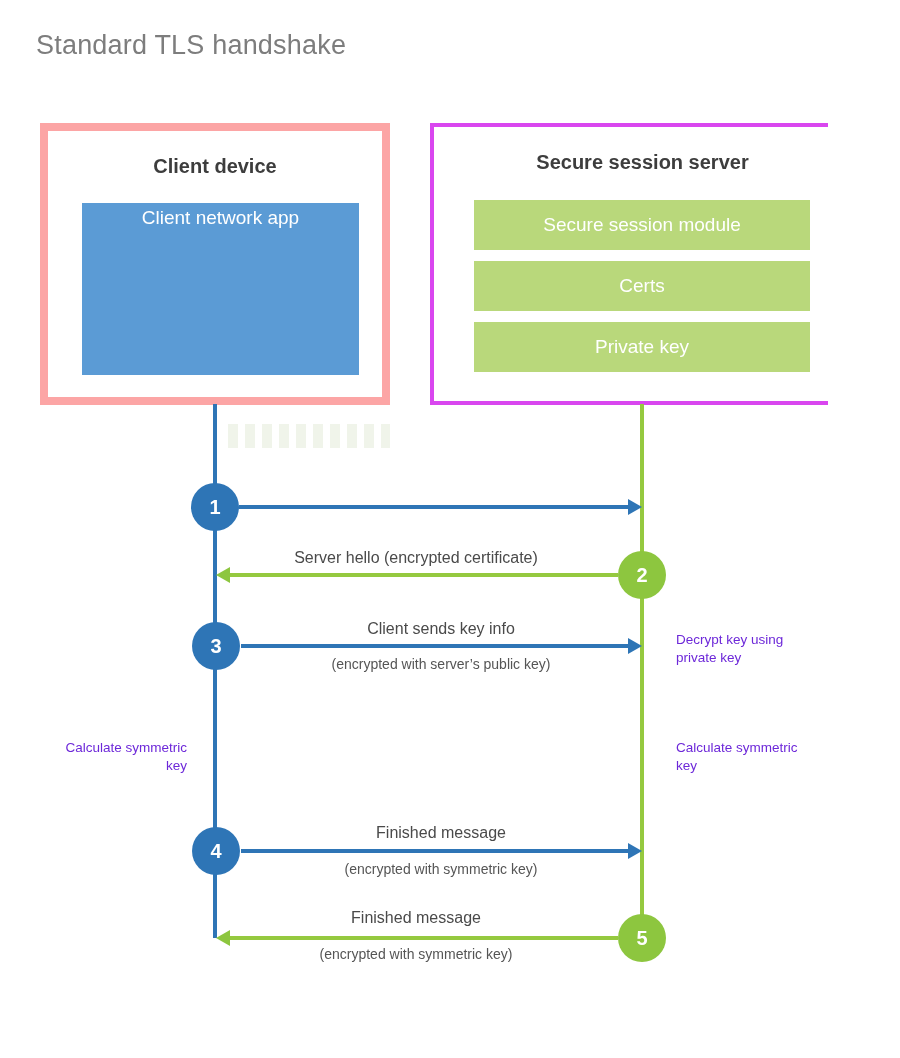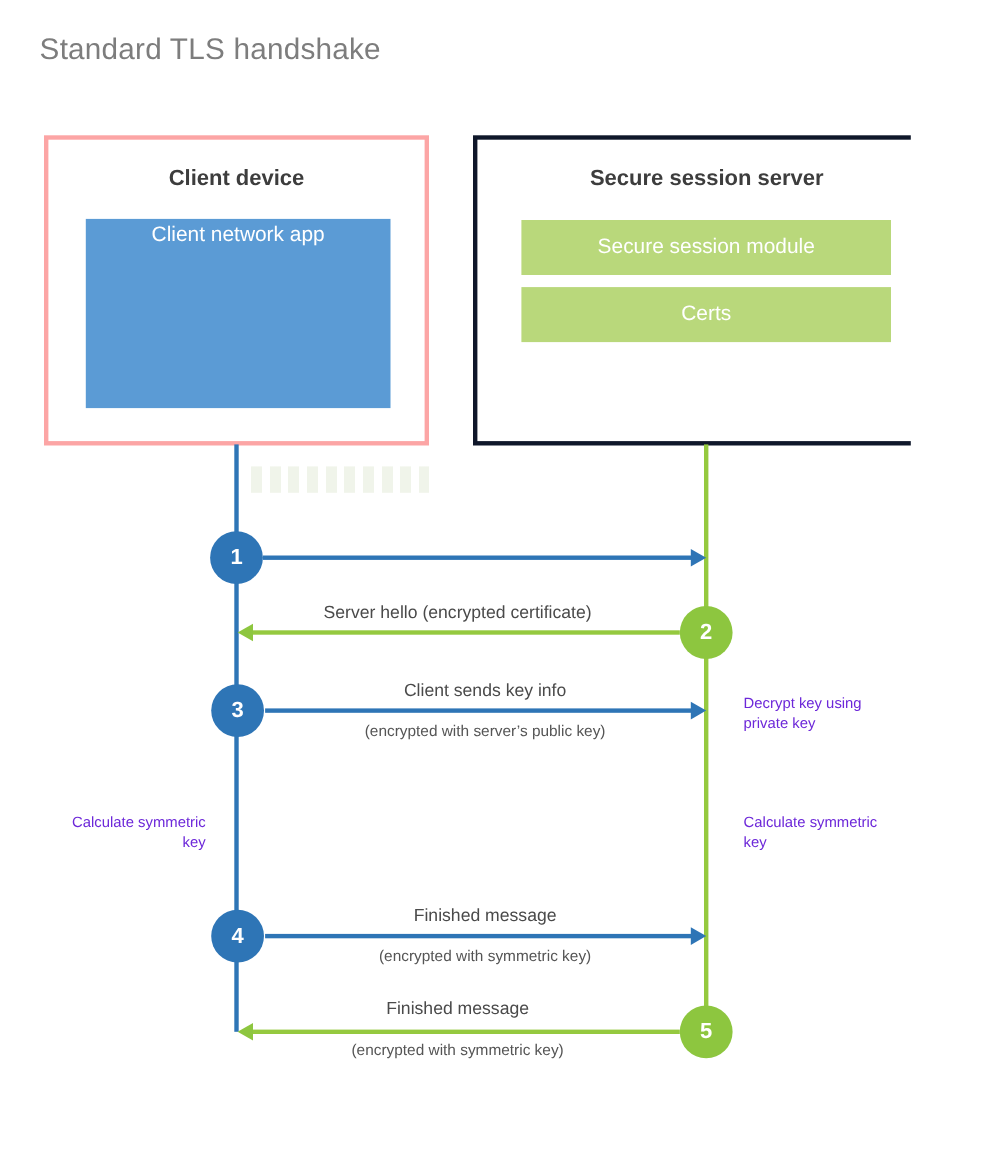--- a/index.html
+++ b/index.html
@@ -6,22 +6,22 @@
   body { font-family:"Liberation Sans","DejaVu Sans",sans-serif; }
   .canvas { position:relative; width:828px; height:1058px; background:#ffffff; overflow:hidden; }
 
   .page-title {
     position:absolute; left:36px; top:30px;
     font-size:27px; font-weight:300; color:#7d7d7d; letter-spacing:0.2px;
   }
 
   
   .box { position:absolute; top:123px; height:282px; background:#fff; box-sizing:border-box; }
-  .client-box { left:40px; width:350px; border:4px solid #fca5a5; }
-  .server-box { left:430px; width:425px; border:4px solid #0f172a; }
+  .client-box { left:40px; width:350px; border:8px solid #fca5a5; }
+  .server-box { left:430px; width:425px; border:4px solid #d946ef; }
   .box-heading { text-align:center; margin-top:24px; font-size:20px; font-weight:700; color:#3d3d3d; }
 
   .client-app {
     position:absolute; left:34px; top:72px; width:277px; height:172px;
     background:#5b9bd5; color:#ffffff; font-size:19px;
     display:flex; justify-content:center; text-align:center;
   }
   .client-app span { display:block; max-width:175px; line-height:1.55; }
 
   .bars { position:absolute; left:40px; top:73px; width:336px; display:flex; flex-direction:column; gap:11px; }
@@ -84,20 +84,21 @@
     <div class="client-app">
       <span>Client network app</span>
     </div>
   </div>
 
   <div class="box server-box">
     <div class="box-heading">Secure session server</div>
     <div class="bars">
       <div class="bar">Secure session module</div>
       <div class="bar">Certs</div>
+      <div class="bar">Private key</div>
     </div>
   </div>
 
   <div class="lifeline blue"></div>
   <div class="lifeline green"></div>
 
   <div class="ghost-dashes"></div>
 
   <div class="arrow arrow-right blue" style="left:239px; top:499px; width:403px;">
     <div class="shaft"></div>

